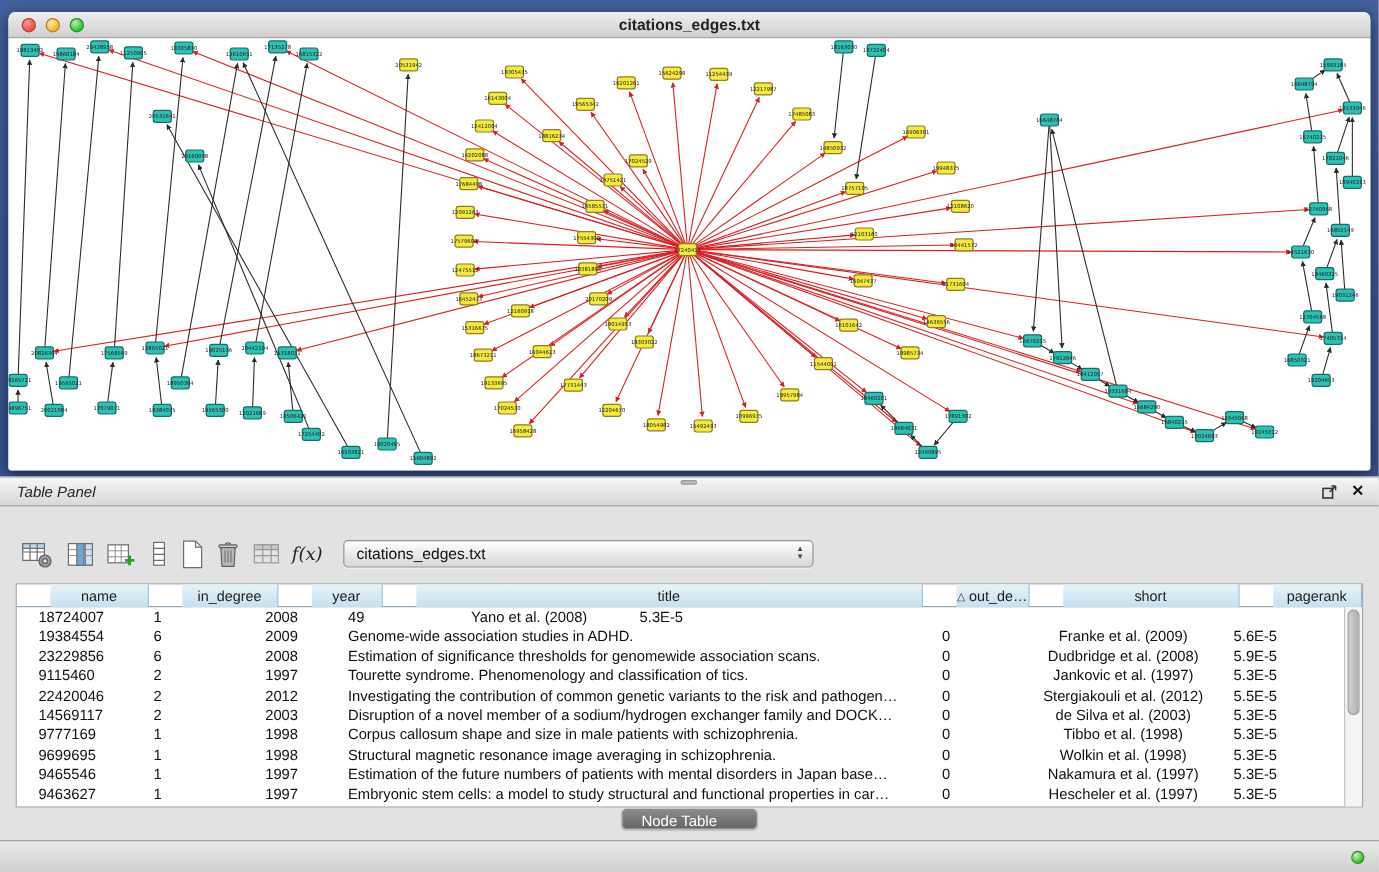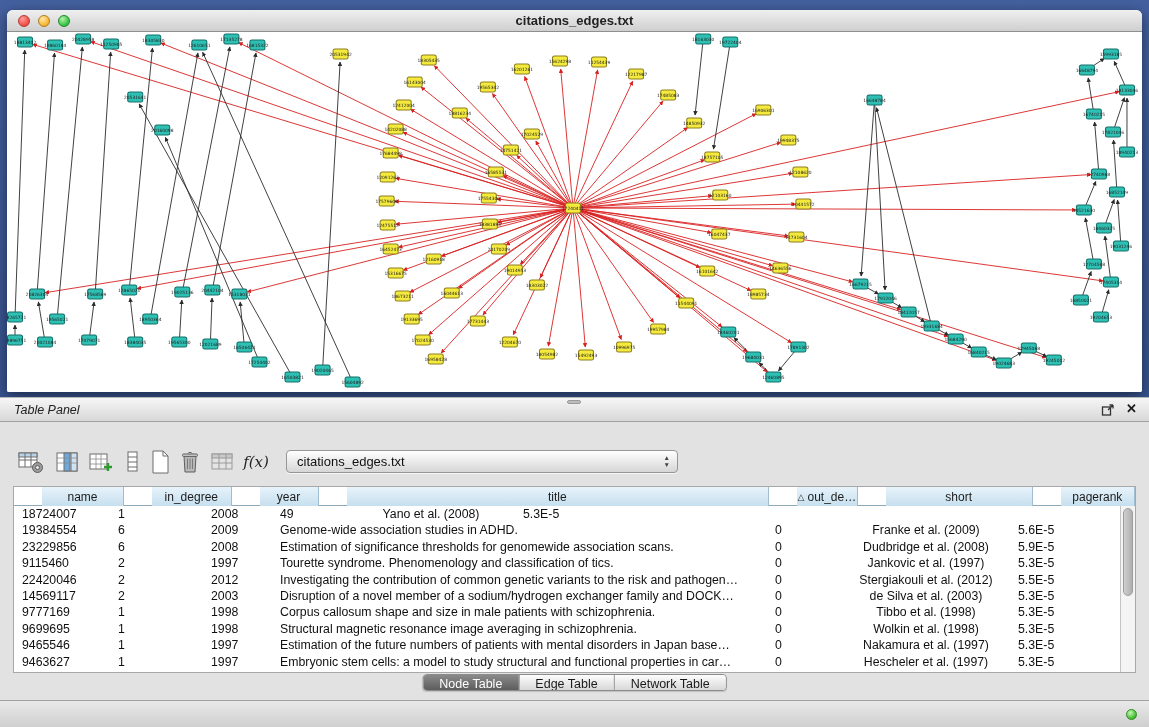--- a/index.html
+++ b/index.html
@@ -52,34 +52,34 @@
   
   .table-wrap { position:absolute; left:13px; top:486px; width:1123px; height:187px;
                 background:#ffffff; border:1px solid #a8a8a8; }
   .t-head { position:absolute; left:0; top:0; width:1121px; height:19px; display:flex;
             border-bottom:1px solid #8fa9bb; }
   .th { height:19px; display:flex; align-items:center; justify-content:center; gap:3px;
         font-size:12px; color:#1c1c1c; background:linear-gradient(#e7f3fb,#c6dfee);
         border-right:1px solid #9fbdd1; overflow:hidden; white-space:nowrap;margin-left:28px; }
   .th .sort { font-size:9px; color:#333; }
   .th-fill { flex:1; background:linear-gradient(#e7f3fb,#c6dfee); }
-  .t-body { position:absolute; left:2px; top:19px; width:1106px; height:166px; overflow:hidden; }
+  .t-body { position:absolute; left:12px; top:19px; width:1106px; height:166px; overflow:hidden; }
   .tr { display:flex; height:16.4px; }
   .td { font-size:12.3px; line-height:16.4px; color:#101010; padding-left:6px;
         white-space:nowrap; overflow:hidden; }
   .td.center { text-align:center; padding-left:0; }
   .scrollbar { position:absolute; left:1106px; top:19px; width:15px; height:166px;
                background:#f4f4f4; border-left:1px solid #c4c4c4; }
   .scroll-thumb { position:absolute; left:2px; top:2px; width:10px; height:88px;
                   border-radius:6px; background:linear-gradient(90deg,#cfcfcf,#b0b0b0); border:1px solid #9d9d9d; }
 
   
   .tabs { position:absolute; left:50%; transform:translateX(-50%); top:674px; height:17px;
           display:flex; border:1px solid #8c8c8c; border-radius:4px; overflow:hidden;
-          box-shadow:0 1px 1px rgba(0,0,0,.15); }
+          box-shadow:0 1px 1px rgba(0,0,0,.15);flex-direction:column; }
   .tab { padding:0 16px; line-height:19px; font-size:12.5px; color:#1a1a1a;
          background:linear-gradient(#fdfdfd,#d8d8d8); border-left:1px solid #9b9b9b; }
   .tab:first-child { border-left:none; }
   .tab.sel { background:linear-gradient(#8a8a8a,#5d5d5d); color:#ffffff; }
 
   
   .statusbar { position:absolute; left:0; top:700px; width:1149px; height:27px;
                background:linear-gradient(#e9e9e9,#cfcfcf); border-top:1px solid #a0a0a0; }
   .memory { position:absolute; right:30px; top:0; line-height:26px; font-size:16px; color:#222;margin-top:21px; }
   .mem-dot { position:absolute; right:12px; top:8px; width:11px; height:11px; border-radius:50%;

